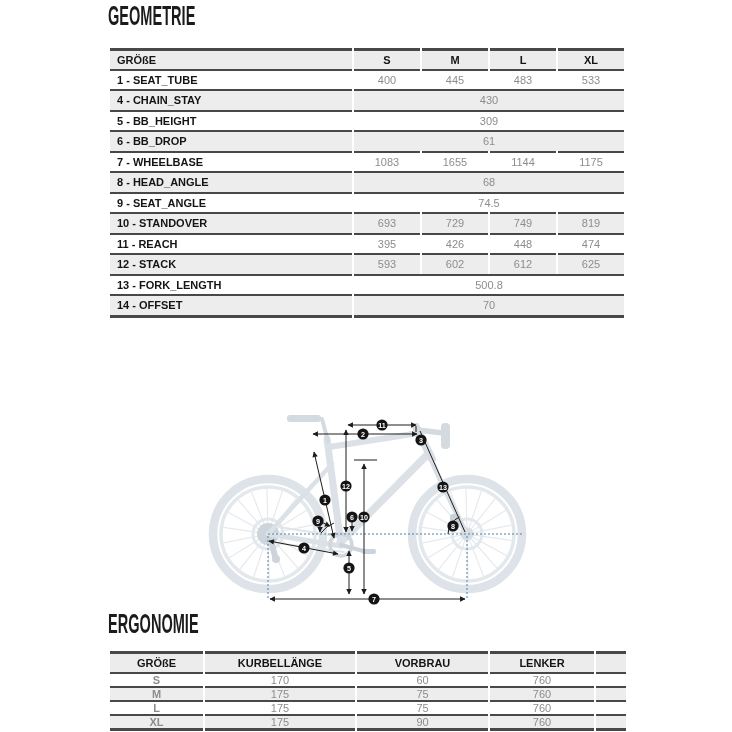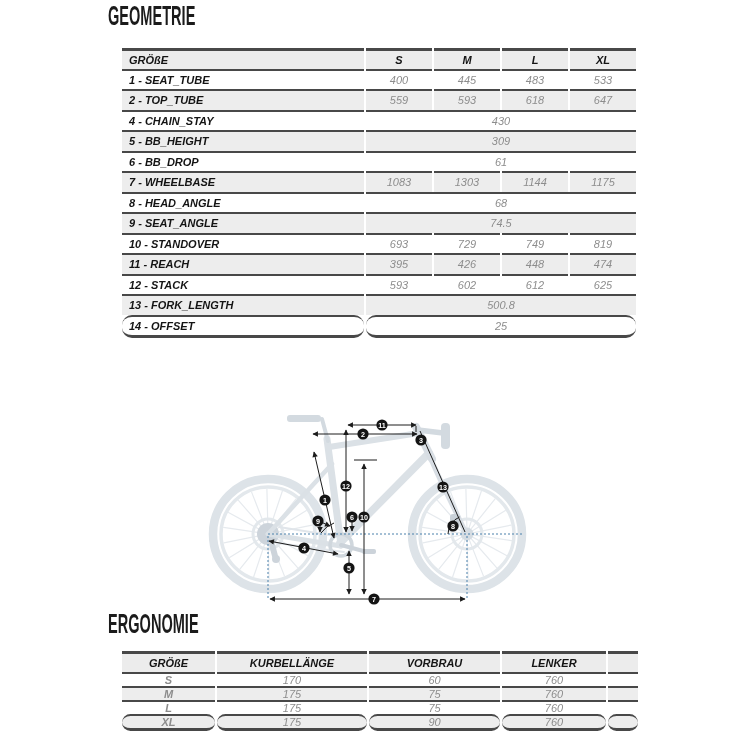--- a/index.html
+++ b/index.html
@@ -5,29 +5,29 @@
   html,body{margin:0;padding:0;background:#ffffff;}
   body{width:732px;height:732px;position:relative;overflow:hidden;
        font-family:"Liberation Sans",sans-serif;}
   .sec-title{position:absolute;left:108px;margin:0;font-size:28px;font-weight:700;
        color:#1b1b1b;transform:scaleX(.52);transform-origin:0 50%;white-space:nowrap;
        line-height:28px;}
   #geo-title{top:2px;}
   #ergo-title{top:610px;}
 
   table{border-collapse:separate;border-spacing:2px 0;table-layout:fixed;
-        position:absolute;left:120px;font-style:italic;}
+        position:absolute;left:108px;}
   #geo-table{top:48px;width:518px;}
   #ergo-table{top:651px;width:520px;}
 
   th,td{font-size:11px;padding:0;margin:0;border-top:2px solid #484848;
         vertical-align:middle;overflow:hidden;white-space:nowrap;}
   thead th{border-top-width:3px;height:17.5px;background:#ececec;color:#141414;
         font-weight:700;text-align:center;}
-  tbody tr:last-child th,tbody tr:last-child td{border-bottom:3px solid #484848;border-radius:10px;}
+  tbody tr:last-child th,tbody tr:last-child td{border-bottom:3px solid #484848;}
   tbody tr:nth-child(even) th,tbody tr:nth-child(even) td{background:#ededed;}
 
   #geo-table tbody th,#geo-table tbody td{height:18.5px;text-align:center;}
   #geo-table .size-h{text-align:left;padding-left:7px;}
   #geo-table .lbl{text-align:left;padding-left:7px;color:#141414;font-weight:700;}
   .val{text-align:center;color:#8d8d8d;font-weight:400;}
 
   #ergo-table tbody td{height:11px;}
   #ergo-table .size{color:#8d8d8d;font-weight:700;text-align:center;}
 
@@ -57,42 +57,35 @@
   </thead>
   <tbody id="geo-body">
       <tr>
         <th class="lbl">1 - SEAT_TUBE</th>
         <td class="val">400</td>
         <td class="val">445</td>
         <td class="val">483</td>
         <td class="val">533</td>
       </tr>
       <tr>
-        <th class="lbl">2 - TOP_TUBE</th>
-        <td class="val">559</td>
-        <td class="val">593</td>
-        <td class="val">618</td>
-        <td class="val">647</td>
-      </tr>
-      <tr>
         <th class="lbl">4 - CHAIN_STAY</th>
         <td colspan="4" class="val">430</td>
       </tr>
       <tr>
         <th class="lbl">5 - BB_HEIGHT</th>
         <td colspan="4" class="val">309</td>
       </tr>
       <tr>
         <th class="lbl">6 - BB_DROP</th>
         <td colspan="4" class="val">61</td>
       </tr>
       <tr>
         <th class="lbl">7 - WHEELBASE</th>
         <td class="val">1083</td>
-        <td class="val">1303</td>
+        <td class="val">1655</td>
         <td class="val">1144</td>
         <td class="val">1175</td>
       </tr>
       <tr>
         <th class="lbl">8 - HEAD_ANGLE</th>
         <td colspan="4" class="val">68</td>
       </tr>
       <tr>
         <th class="lbl">9 - SEAT_ANGLE</th>
         <td colspan="4" class="val">74.5</td>
@@ -117,21 +110,21 @@
         <td class="val">602</td>
         <td class="val">612</td>
         <td class="val">625</td>
       </tr>
       <tr>
         <th class="lbl">13 - FORK_LENGTH</th>
         <td colspan="4" class="val">500.8</td>
       </tr>
       <tr>
         <th class="lbl">14 - OFFSET</th>
-        <td colspan="4" class="val">25</td>
+        <td colspan="4" class="val">70</td>
       </tr>
     </tbody>
 </table>
 
 <svg id="diagram" width="430" height="230" viewBox="150 388 430 230">
   <defs>
     <marker id="ah" viewBox="0 0 10 10" refX="9" refY="5" markerWidth="6.5" markerHeight="5.5" orient="auto-start-reverse">
       <path d="M0,0 L10,5 L0,10 z" fill="#1c1c1c"></path>
     </marker>
   </defs>

